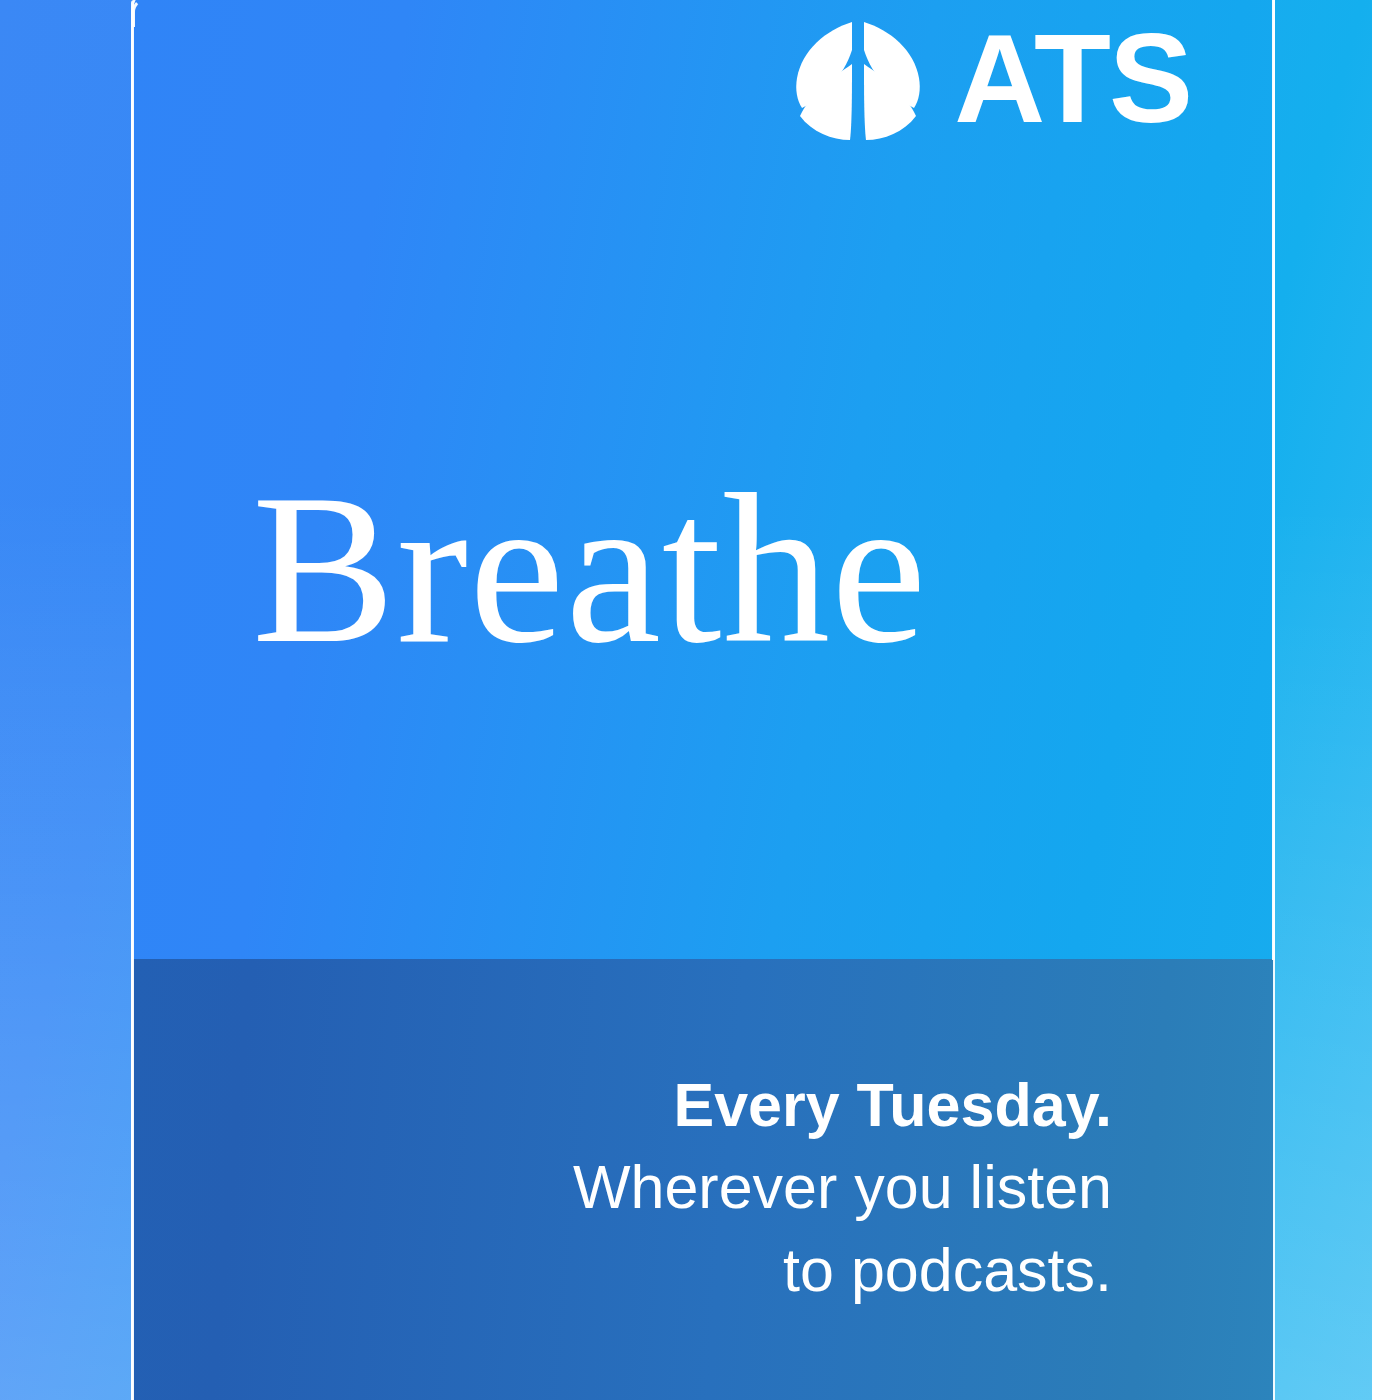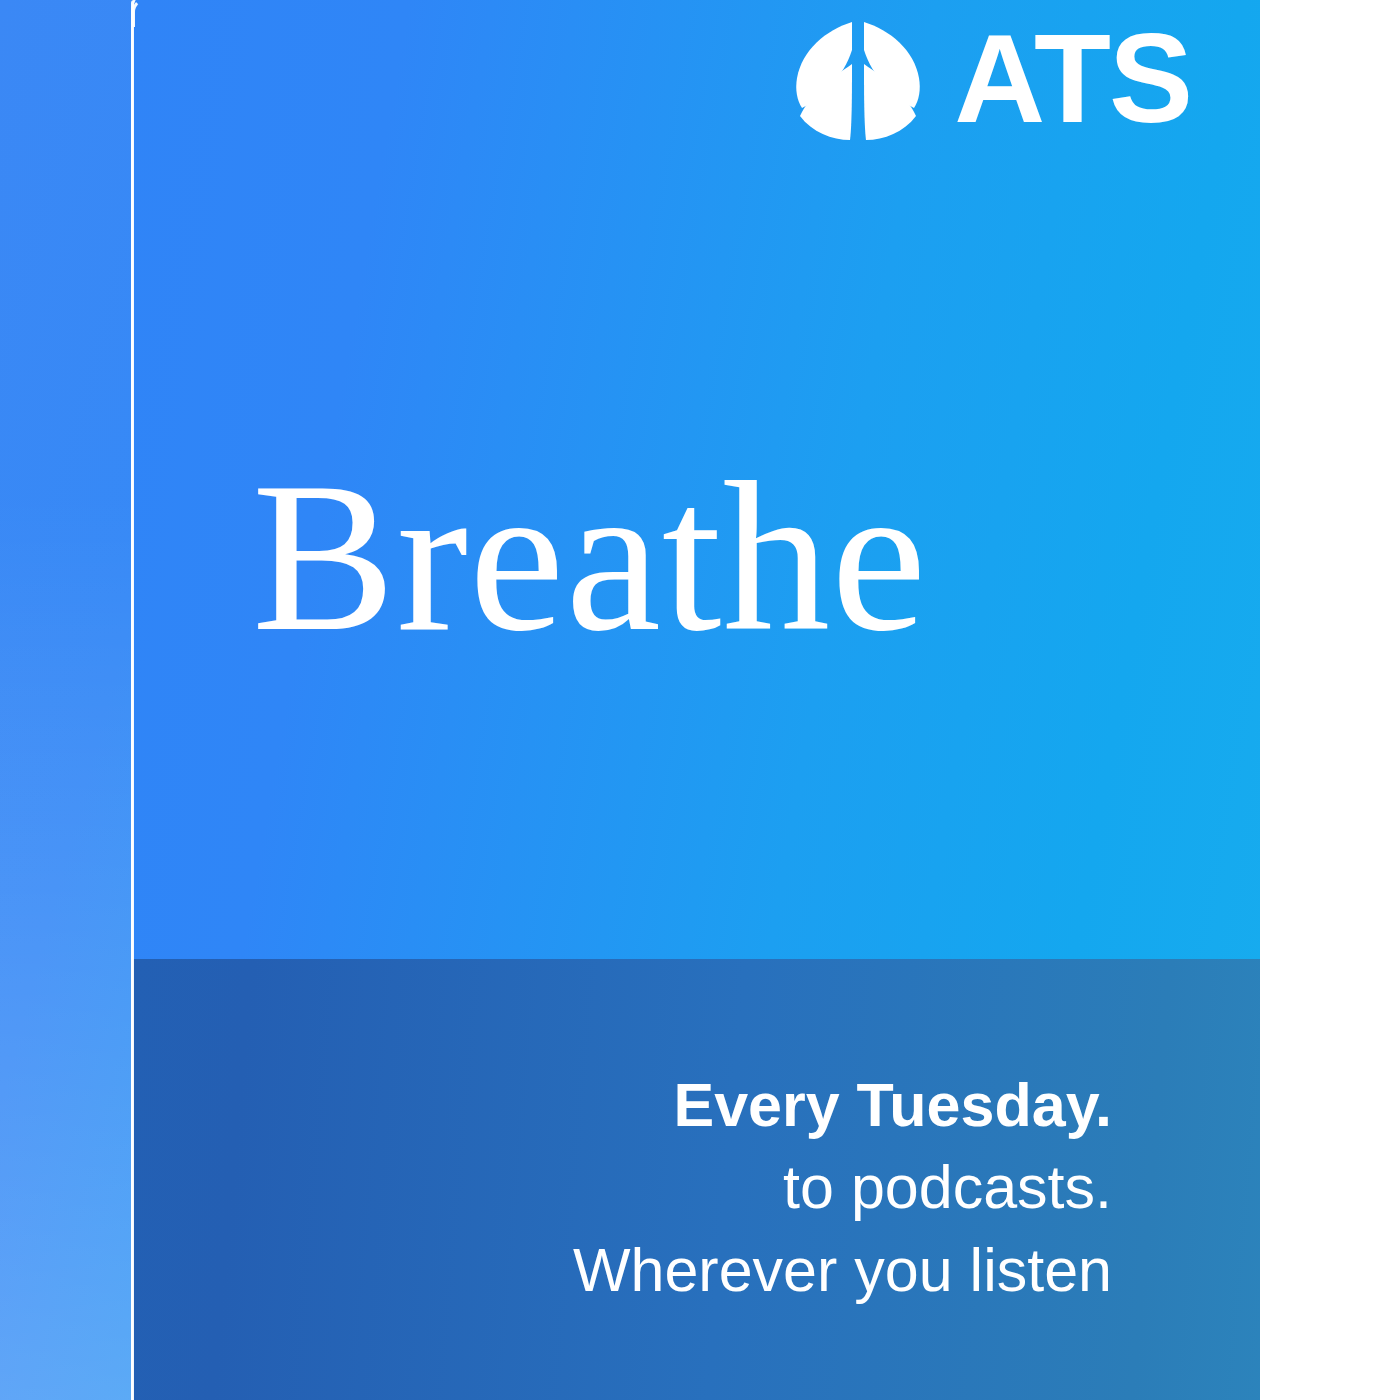--- a/index.html
+++ b/index.html
@@ -8,21 +8,21 @@
     padding: 0;
     background: #ffffff;
   }
   body {
     font-family: "Liberation Sans", sans-serif;
   }
 
   
   .canvas {
     position: relative;
-    width: 1260px;
+    width: 1372px;
     height: 1400px;
     overflow: hidden;
     
     background:
       linear-gradient(to bottom, rgba(255,255,255,0) 35%, rgba(255,255,255,0.22) 100%),
       linear-gradient(105deg, #3B88F5 0%, #3689F6 18%, #1FA3F0 55%, #14AFEE 78%, #35BCF2 100%);
   }
 
   
   .cover-card {
@@ -87,21 +87,21 @@
     letter-spacing: -2px;
     color: #ffffff;
     white-space: nowrap;
     transform: translateY(-4px);
   }
 
   
   .title-block {
     position: absolute;
     left: 119px;   
-    top: 466px;
+    top: 478px;
     width: 900px;
   }
   .show-title {
     margin: 0;
     font-family: "Liberation Serif", "DejaVu Serif", serif;
     font-weight: 400;
     color: #ffffff;
     font-size: 215px;
     line-height: 0.98;
     letter-spacing: 1px;
@@ -162,22 +162,22 @@
 
     <div class="title-block">
       <h1 class="show-title">
         <span class="line">Breathe</span>
       </h1>
     </div>
 
     <div class="footer-band">
       <div class="footer-inner">
         <div class="footer-line strong">Every Tuesday.</div>
+        <div class="footer-line light">Wherever you listen</div>
         <div class="footer-line light">to podcasts.</div>
-        <div class="footer-line light">Wherever you listen</div>
       </div>
     </div>
 
   </div>
 
   <div class="hairline left"></div>
   <div class="hairline right"></div>
 
 </div>
 

